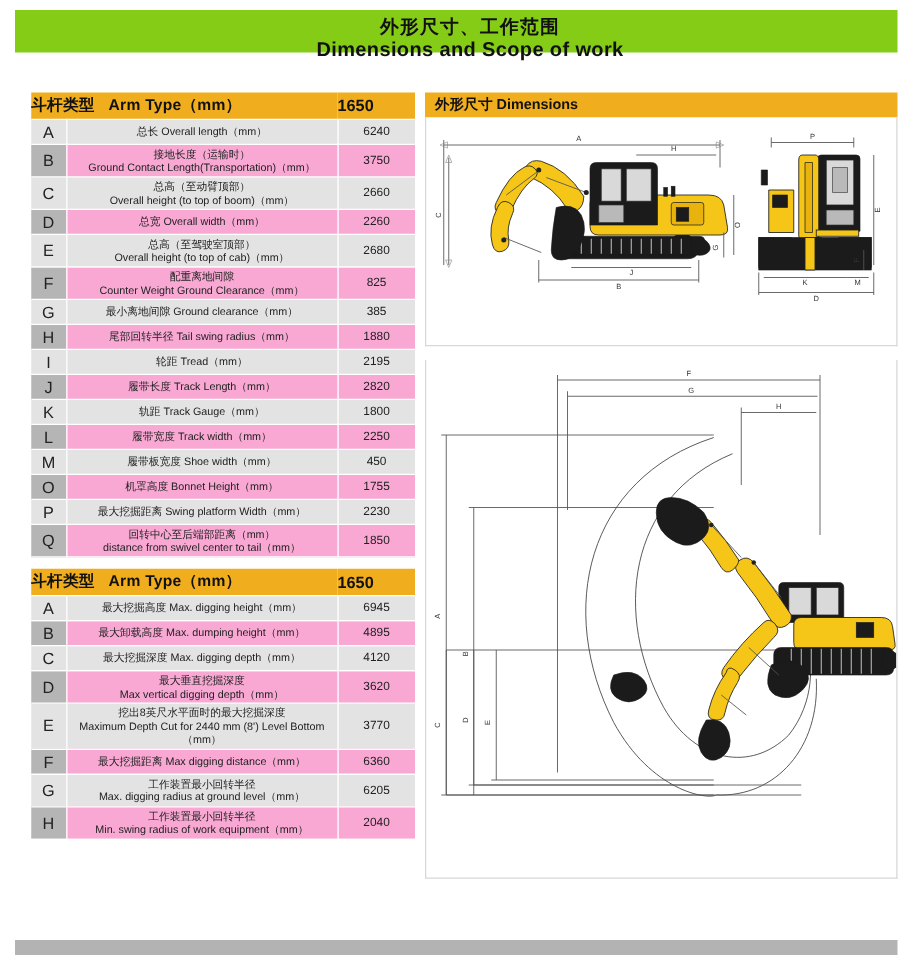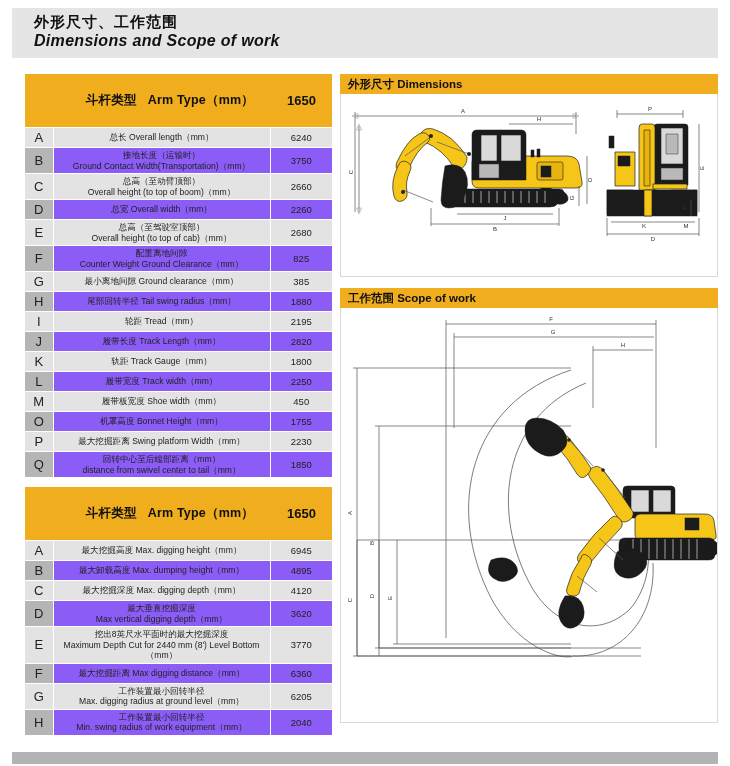--- a/index.html
+++ b/index.html
@@ -15,36 +15,36 @@
     overflow: hidden;
     position: relative;
   }
 
   
   .title-band {
     position: absolute;
     left: 12px;
     top: 8px;
     width: 706px;
-    height: 50px;
-    background: #e5e5e5;
+    height: 34px;
+    background: #84cc16;
     box-sizing: border-box;
     padding: 4px 0 0 22px;
+    text-align: center;
   }
   .title-cn {
     font-size: 15px;
     font-weight: bold;
     line-height: 19px;
     color: #111;
     letter-spacing: 1px;
   }
   .title-en {
     font-size: 16px;
     font-weight: bold;
-    font-style: italic;
     line-height: 20px;
     color: #111;
     letter-spacing: 0.3px;
   }
 
   
   .bottom-band {
     position: absolute;
     left: 12px;
     top: 752px;
@@ -71,22 +71,22 @@
   table.spec col.c-letter { width: 28px; }
   table.spec col.c-desc   { width: 217px; }
   table.spec col.c-val    { width: 62px; }
 
   .spec thead th {
     background: #f0ad1e;
     color: #111;
     font-size: 12.5px;
     font-weight: bold;
     height: 21px;
-    padding: 16px;
-    text-align: right;
+    padding: 0;
+    text-align: left;
     border: none;
   }
   .spec thead th.h-title { font-size: 12.5px; letter-spacing: 0.2px; }
   .spec thead th.h-val  { font-size: 13px; }
 
   .spec td {
     border-top: 1px solid #ffffff;
     border-bottom: 1px solid #ffffff;
     padding: 2px 2px;
     vertical-align: middle;
@@ -104,21 +104,21 @@
     line-height: 10.5px;
     color: #222;
     border-right: 1px solid #ffffff;
   }
   .spec td.val {
     text-align: center;
     font-size: 9.5px;
     color: #222;
   }
   .spec tr.odd td.desc, .spec tr.odd td.val { background: #e3e3e3; }
-  .spec tr.even td.desc, .spec tr.even td.val { background: #8b5cf6; }
+  .spec tr.even td.desc, .spec tr.even td.val { background: #f9a8d4; }
   .spec tr.even td.letter { background: #b5b5b5; }
   .spec td .cn { display: block; }
   .spec td .en { display: block; }
   .spec td.desc.single .cn, .spec td.desc.single .en { display: inline; }
 
   
   .right-col {
     position: absolute;
     left: 340px;
     top: 74px;
@@ -190,21 +190,21 @@
     <tbody>
         <tr class="odd">
           <td class="letter">A</td>
           <td class="desc single"><span class="cn">总长</span> <span class="en">Overall length（mm）</span></td>
           <td class="val">6240</td>
         </tr>
         <tr class="even">
           <td class="letter">B</td>
           <td class="desc">
             <span class="cn">接地长度（运输时）</span>
-            <span class="en">Ground Contact Width(Transportation)（mm）</span>
+            <span class="en">Ground Contact Length(Transportation)（mm）</span>
           </td>
           <td class="val">3750</td>
         </tr>
         <tr class="odd">
           <td class="letter">C</td>
           <td class="desc">
             <span class="cn">总高（至动臂顶部）</span>
             <span class="en">Overall height (to top of boom)（mm）</span>
           </td>
           <td class="val">2660</td>
@@ -479,24 +479,20 @@
         <text class="dim-label" x="345" y="134" text-anchor="middle">M</text>
         <path class="dim-line" d="M266 140 L358 140"></path>
         <path class="dim-line" d="M266 124 L266 142"></path>
         <path class="dim-line" d="M358 124 L358 142"></path>
         <text class="dim-label" x="312" y="147" text-anchor="middle">D</text>
       </svg>
     </div>
   </div>
 
   <div class="panel">
-    <div class="panel-head">
-      <span>工作范围</span>
-      <span>Scope of work</span>
-    </div>
     <div class="panel-body scope">
       <svg viewBox="0 0 376 413" width="376" height="413">
 
         <path class="dim-line" d="M105 16 L315 16"></path>
         <path class="dim-line" d="M105 12 L105 330"></path>
         <path class="dim-line" d="M315 12 L315 140"></path>
         <text class="dim-label" x="210" y="13" text-anchor="middle">F</text>
 
         <path class="dim-line" d="M113 29 L313 29"></path>
         <path class="dim-line" d="M113 25 L113 120"></path>

